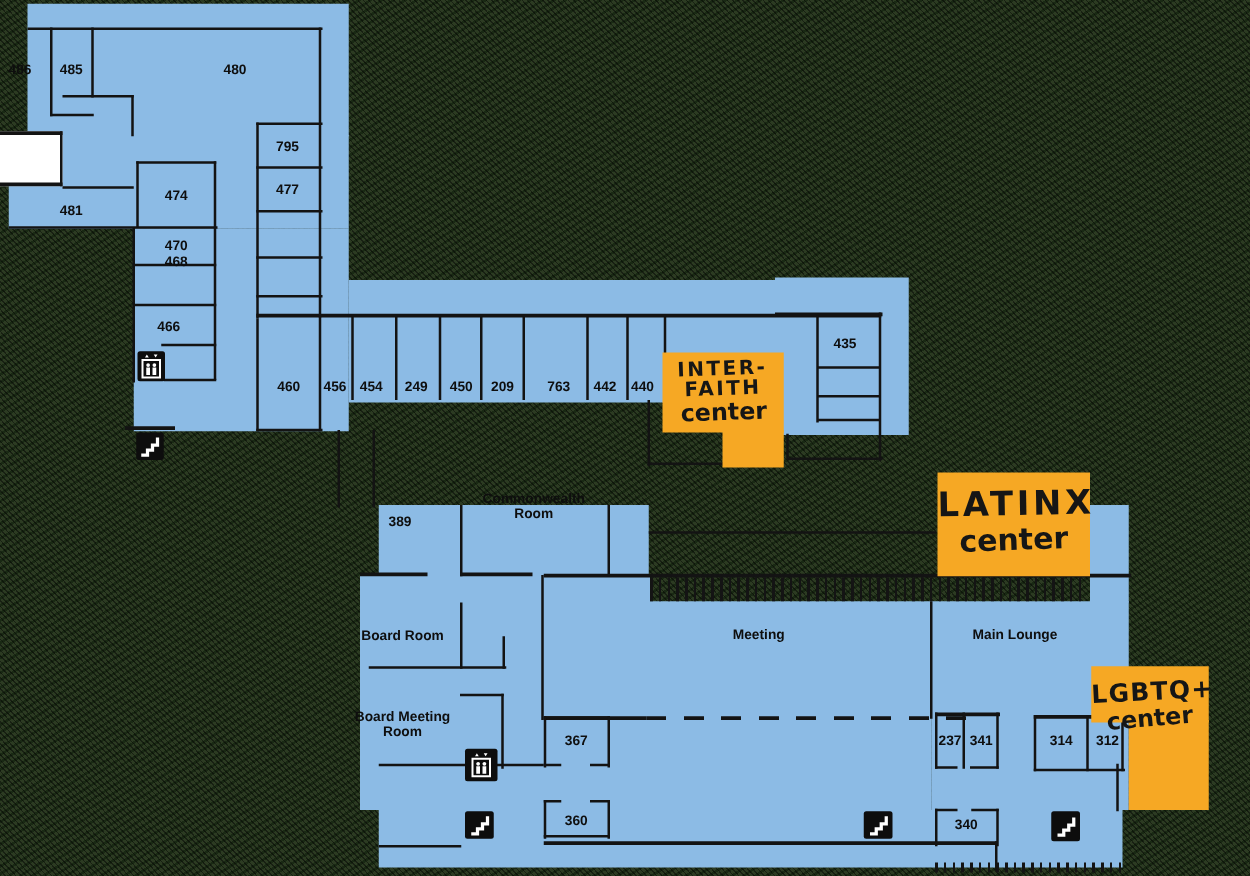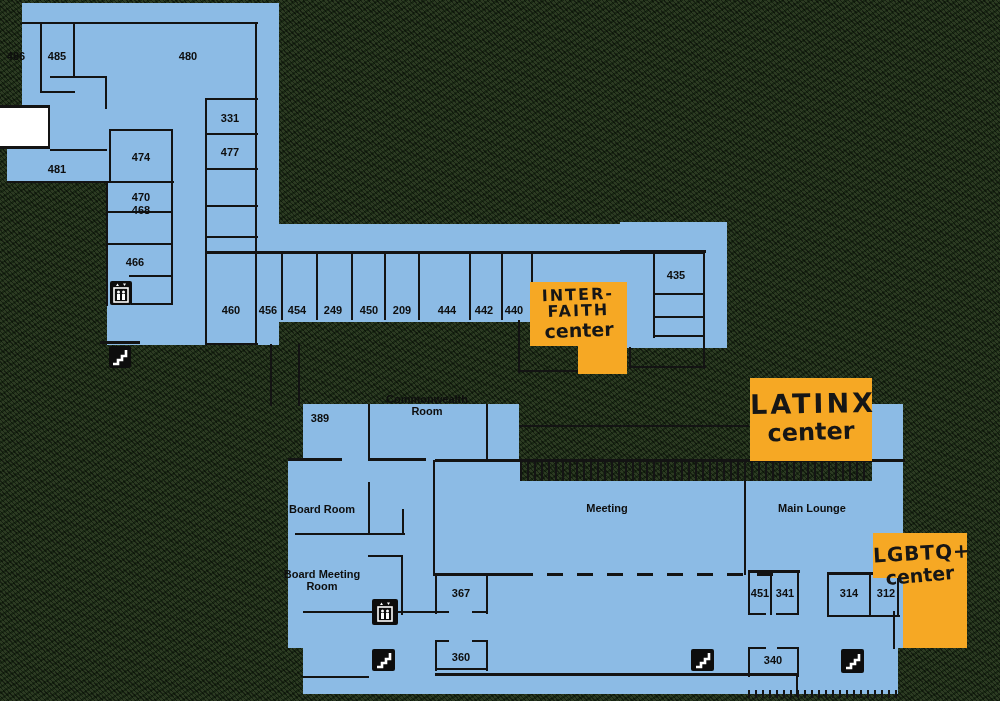--- a/index.html
+++ b/index.html
@@ -160,45 +160,45 @@
     <div style="font-size:24px;transform:rotate(-2deg);margin-top:3px">center</div>
   </div>
   <div class="ctr" style="left:873px;top:543px;width:94px">
     <div style="font-size:20px;letter-spacing:1px;transform:rotate(-3deg)">LGBTQ+</div>
     <div style="font-size:19px;transform:rotate(-5deg);margin-top:3px">center</div>
   </div>
 
   <div class="lbl" style="left:-4px;top:50px;width:40px">486</div>
   <div class="lbl" style="left:37px;top:50px;width:40px">485</div>
   <div class="lbl" style="left:168px;top:50px;width:40px">480</div>
-  <div class="lbl" style="left:210px;top:112px;width:40px">331</div>
+  <div class="lbl" style="left:210px;top:112px;width:40px">795</div>
   <div class="lbl" style="left:210px;top:146px;width:40px">477</div>
   <div class="lbl" style="left:37px;top:163px;width:40px">481</div>
   <div class="lbl" style="left:121px;top:151px;width:40px">474</div>
   <div class="lbl" style="left:121px;top:191px;width:40px">470</div>
   <div class="lbl" style="left:121px;top:204px;width:40px">468</div>
   <div class="lbl" style="left:115px;top:256px;width:40px">466</div>
   <div class="lbl" style="left:211px;top:304px;width:40px">460</div>
   <div class="lbl" style="left:248px;top:304px;width:40px">456</div>
   <div class="lbl" style="left:277px;top:304px;width:40px">454</div>
   <div class="lbl" style="left:313px;top:304px;width:40px">249</div>
   <div class="lbl" style="left:349px;top:304px;width:40px">450</div>
   <div class="lbl" style="left:382px;top:304px;width:40px">209</div>
-  <div class="lbl" style="left:427px;top:304px;width:40px">444</div>
+  <div class="lbl" style="left:427px;top:304px;width:40px">763</div>
   <div class="lbl" style="left:464px;top:304px;width:40px">442</div>
   <div class="lbl" style="left:494px;top:304px;width:40px">440</div>
   <div class="lbl" style="left:656px;top:269px;width:40px">435</div>
   <div class="lbl" style="left:300px;top:412px;width:40px">389</div>
   <div class="lbl" style="left:372px;top:393px;width:110px">Commonwealth Room</div>
   <div class="lbl" style="left:267px;top:503px;width:110px">Board Room</div>
   <div class="lbl" style="left:280px;top:568px;width:84px">Board Meeting Room</div>
   <div class="lbl" style="left:562px;top:502px;width:90px">Meeting</div>
   <div class="lbl" style="left:767px;top:502px;width:90px">Main Lounge</div>
   <div class="lbl" style="left:441px;top:587px;width:40px">367</div>
-  <div class="lbl" style="left:740px;top:587px;width:40px">451</div>
+  <div class="lbl" style="left:740px;top:587px;width:40px">237</div>
   <div class="lbl" style="left:765px;top:587px;width:40px">341</div>
   <div class="lbl" style="left:829px;top:587px;width:40px">314</div>
   <div class="lbl" style="left:866px;top:587px;width:40px">312</div>
   <div class="lbl" style="left:441px;top:651px;width:40px">360</div>
   <div class="lbl" style="left:753px;top:654px;width:40px">340</div>
 
   <div class="icon" style="left:110px;top:281px;width:22px;height:24px">
     <svg width="22" height="24" viewBox="0 0 22 24">
       <polygon points="6,5 9,5 7.5,2.5" fill="#fff"></polygon>
         <polygon points="13,2.5 16,2.5 14.5,5" fill="#fff"></polygon>

